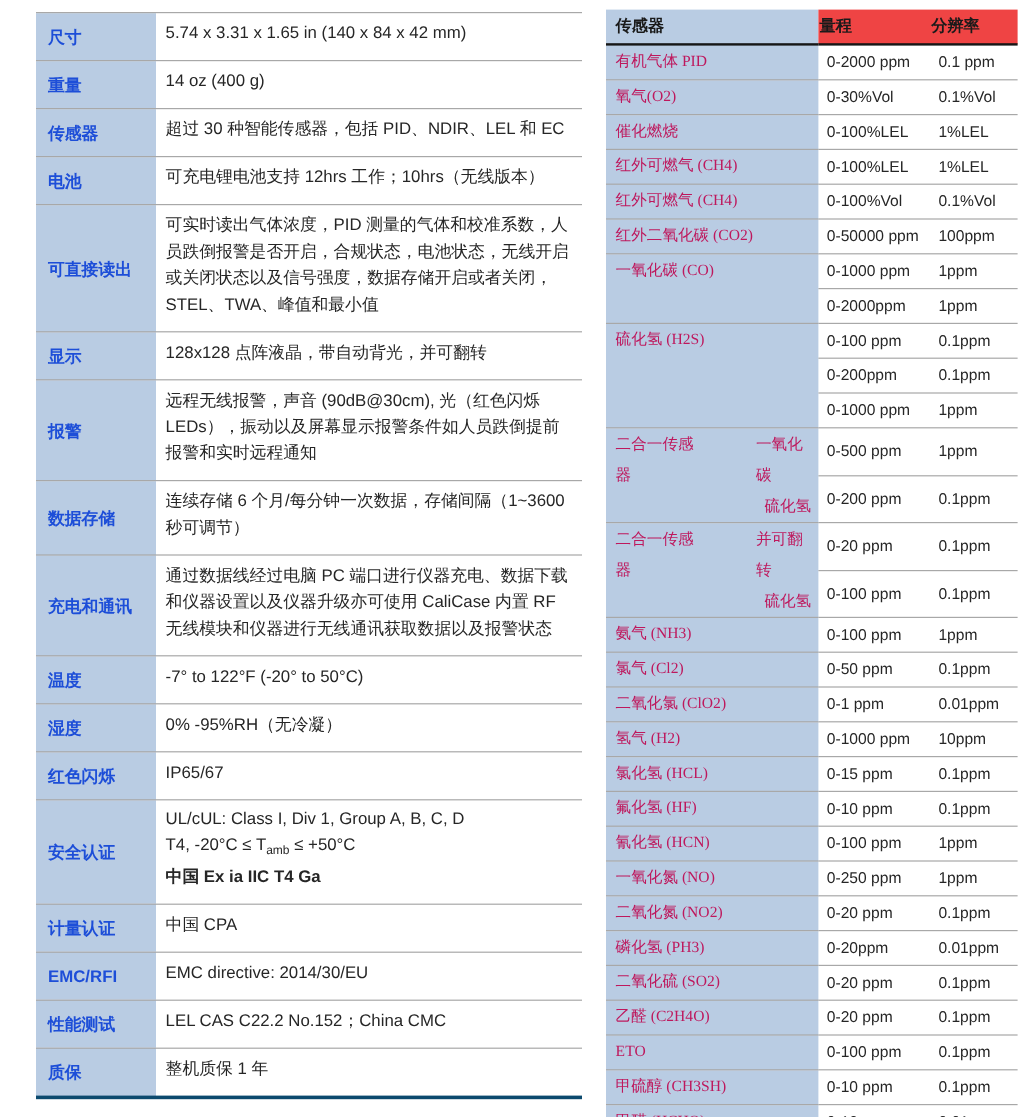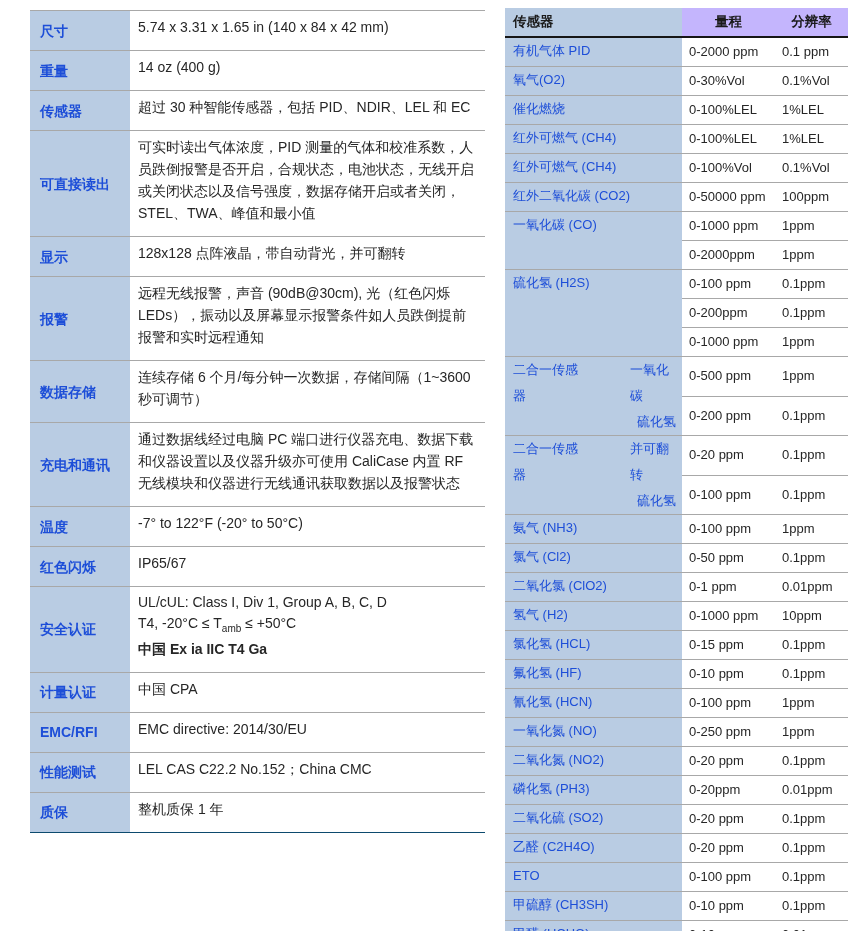--- a/index.html
+++ b/index.html
@@ -9,21 +9,21 @@
     color:#262626;overflow:hidden;position:relative;
   }
   .page{position:relative;width:855px;height:931px;background:#ffffff;}
 
   
   .spec-table{
     position:absolute;left:30px;top:10px;width:455px;
     border-collapse:collapse;font-size:14px;table-layout:fixed;
   }
   .spec-table tr > *{border-top:1px solid #a8a8a8;}
-  .spec-table tr:last-child > *{border-bottom:1px solid #0c4a6e;}
+  .spec-table tr:last-child > *{border-bottom:3px solid #0c4a6e;}
   .spec-table th{
     background:#b9cce3;width:84px;text-align:left;font-weight:bold;
     vertical-align:middle;padding:5px 6px 5px 10px;color:#1d4ed8;
     font-size:14px;line-height:20px;
   }
   .spec-table td{
     padding:5px 6px 12px 8px;line-height:22px;vertical-align:middle;
     word-break:break-word;
   }
   .spec-table td .line{line-height:21px;}
@@ -36,28 +36,28 @@
     border-collapse:collapse;font-size:13px;table-layout:fixed;
   }
   .sensor-table col.c-name{width:177px;}
   .sensor-table col.c-range{width:93px;}
   .sensor-table col.c-res{width:73px;}
   .sensor-table thead th{
     font-weight:bold;font-size:13.5px;height:26px;
     border-bottom:2px solid #161616;vertical-align:middle;color:#1a1a1a;
   }
   .sensor-table thead th.name{background:#b9cce3;text-align:left;padding-left:8px;}
-  .sensor-table thead th.range,.sensor-table thead th.res{text-align:center;background:#c4b5fd;}
+  .sensor-table thead th.range,.sensor-table thead th.res{text-align:left;background:#ef4444;}
   .sensor-table tbody td{
     height:26px;border-top:1px solid #a8a8a8;vertical-align:middle;
   }
   .sensor-table tbody tr:last-child td{border-bottom:1px solid #a8a8a8;}
   .sensor-table td.name{
     background:#b9cce3;padding:0 6px 0 8px;vertical-align:top;
-    line-height:26px;color:#1d4ed8;
+    line-height:26px;color:#be185d;font-family:Liberation Serif, serif;
   }
   .sensor-table td.range,.sensor-table td.res{
     padding-left:7px;text-align:left;line-height:16px;
   }
   .name-line{line-height:26px;gap:48px;}
   .name-line.spread{display:flex;justify-content:space-between;}
   .name-line.rline{text-align:right;}
 </style>
 </head>
 <body>
@@ -72,20 +72,24 @@
         </tr>
         <tr>
           <th>重量</th>
           <td>14 oz (400 g)</td>
         </tr>
         <tr>
           <th>传感器</th>
           <td>超过 30 种智能传感器，包括 PID、NDIR、LEL 和 EC</td>
         </tr>
         <tr>
+          <th>电池</th>
+          <td>可充电锂电池支持 12hrs 工作；10hrs（无线版本）</td>
+        </tr>
+        <tr>
           <th>可直接读出</th>
           <td>可实时读出气体浓度，PID 测量的气体和校准系数，人员跌倒报警是否开启，合规状态，电池状态，无线开启或关闭状态以及信号强度，数据存储开启或者关闭，STEL、TWA、峰值和最小值</td>
         </tr>
         <tr>
           <th>显示</th>
           <td>128x128 点阵液晶，带自动背光，并可翻转</td>
         </tr>
         <tr>
           <th>报警</th>
           <td>远程无线报警，声音 (90dB@30cm), 光（红色闪烁 LEDs），振动以及屏幕显示报警条件如人员跌倒提前报警和实时远程通知</td>
@@ -94,20 +98,24 @@
           <th>数据存储</th>
           <td>连续存储 6 个月/每分钟一次数据，存储间隔（1~3600 秒可调节）</td>
         </tr>
         <tr>
           <th>充电和通讯</th>
           <td>通过数据线经过电脑 PC 端口进行仪器充电、数据下载和仪器设置以及仪器升级亦可使用 CaliCase 内置 RF 无线模块和仪器进行无线通讯获取数据以及报警状态</td>
         </tr>
         <tr>
           <th>温度</th>
           <td>-7° to 122°F (-20° to 50°C)</td>
+        </tr>
+        <tr>
+          <th>湿度</th>
+          <td>0% -95%RH（无冷凝）</td>
         </tr>
         <tr>
           <th>红色闪烁</th>
           <td>IP65/67</td>
         </tr>
         <tr>
           <th>安全认证</th>
           <td>
             <div class="line"><span>UL/cUL: Class I, Div 1, Group A, B, C, D</span></div>
             <div class="line"><span>T4,  -20°C ≤ T</span><sub>amb</sub><span> ≤ +50°C</span></div>

